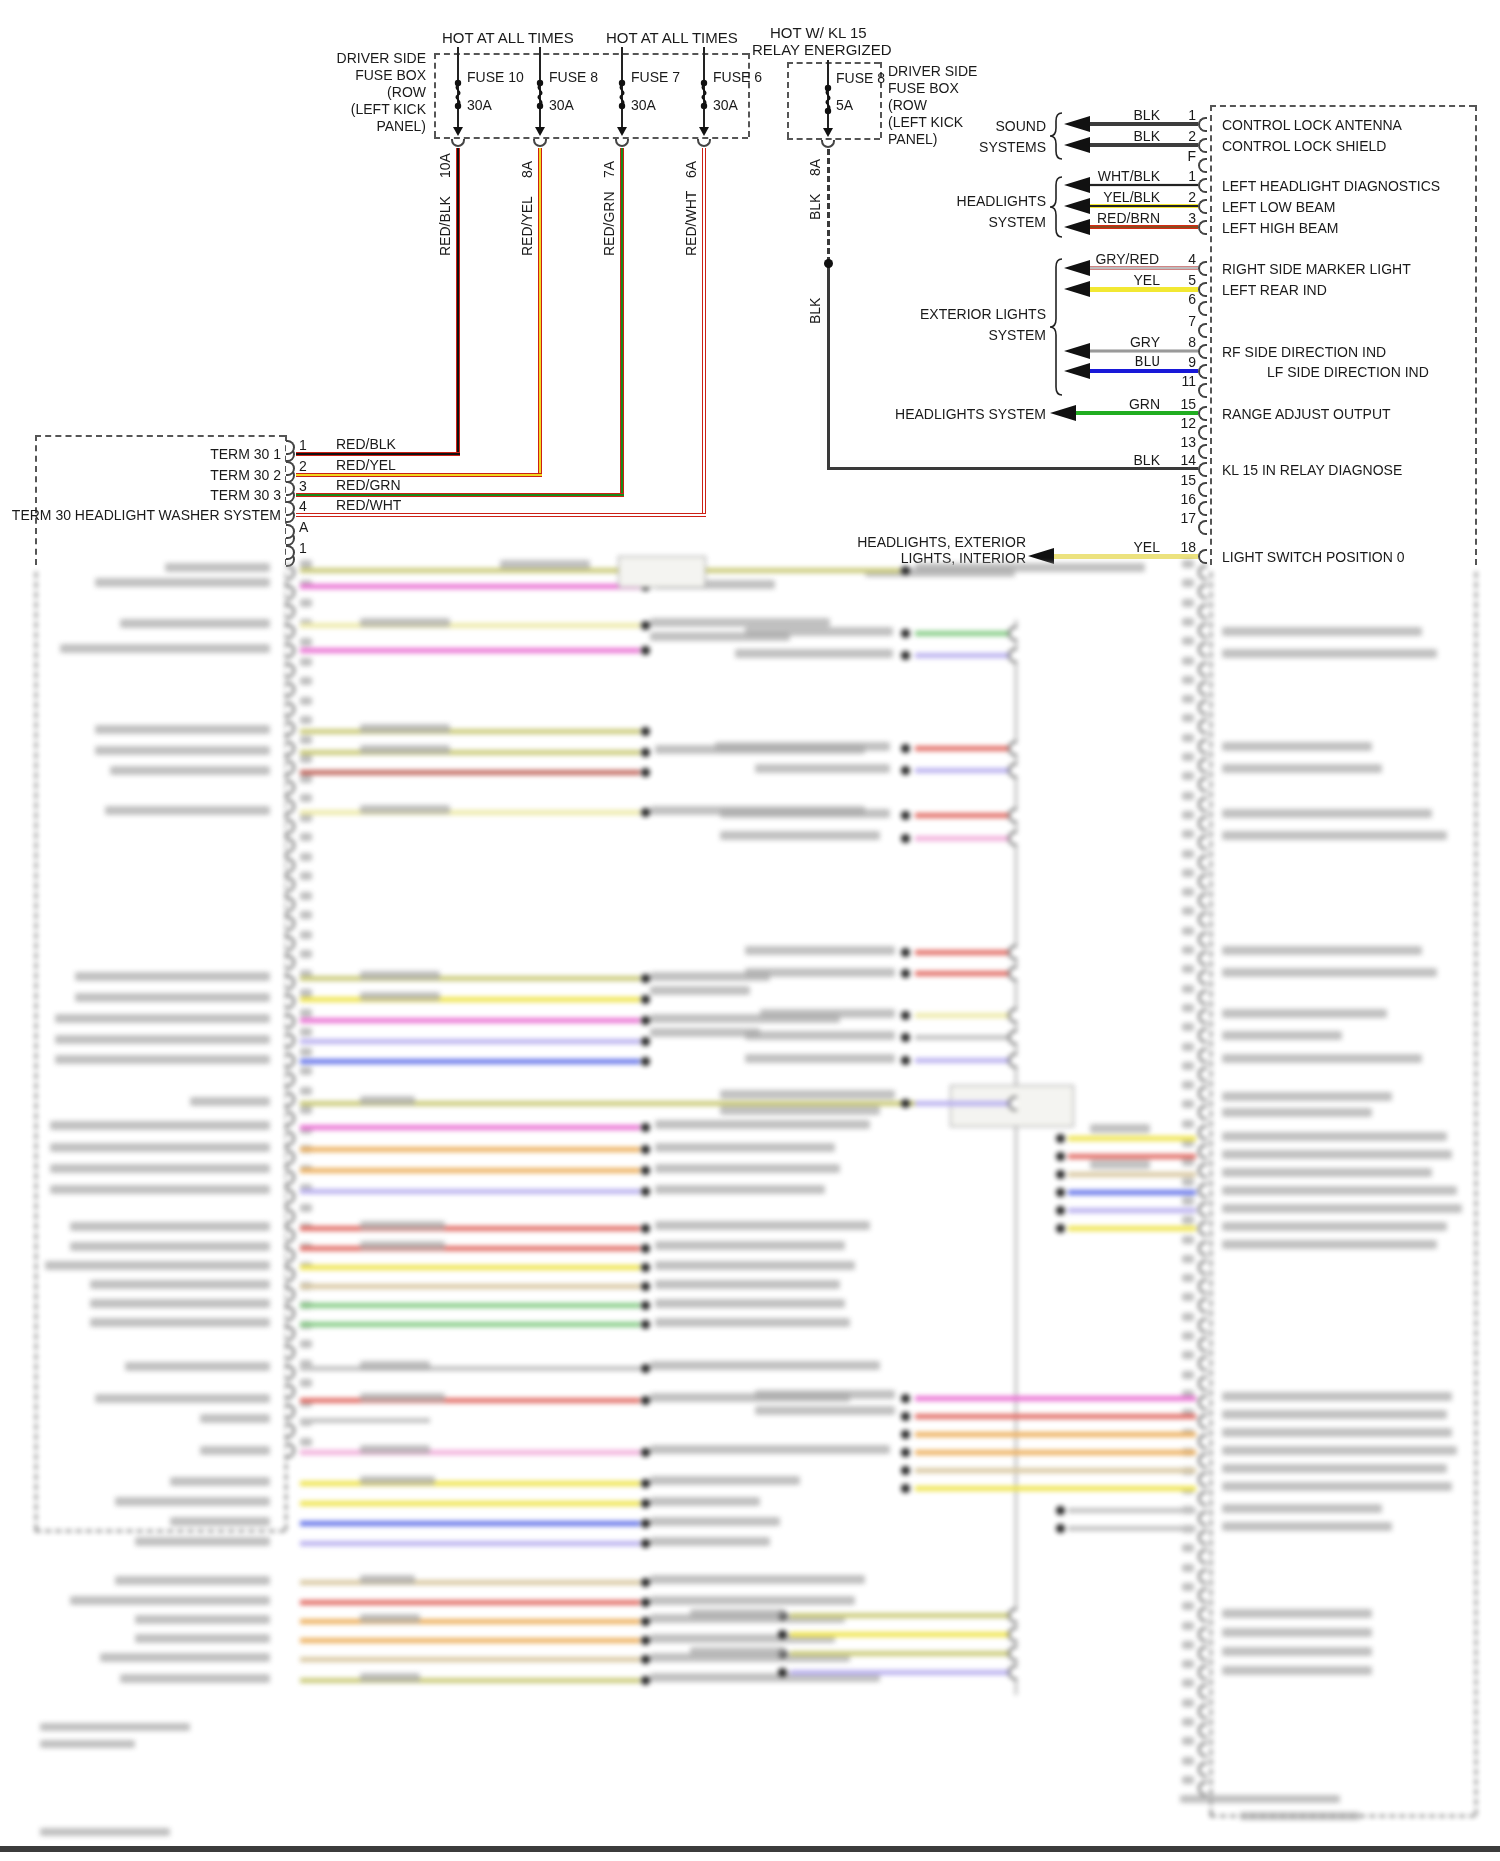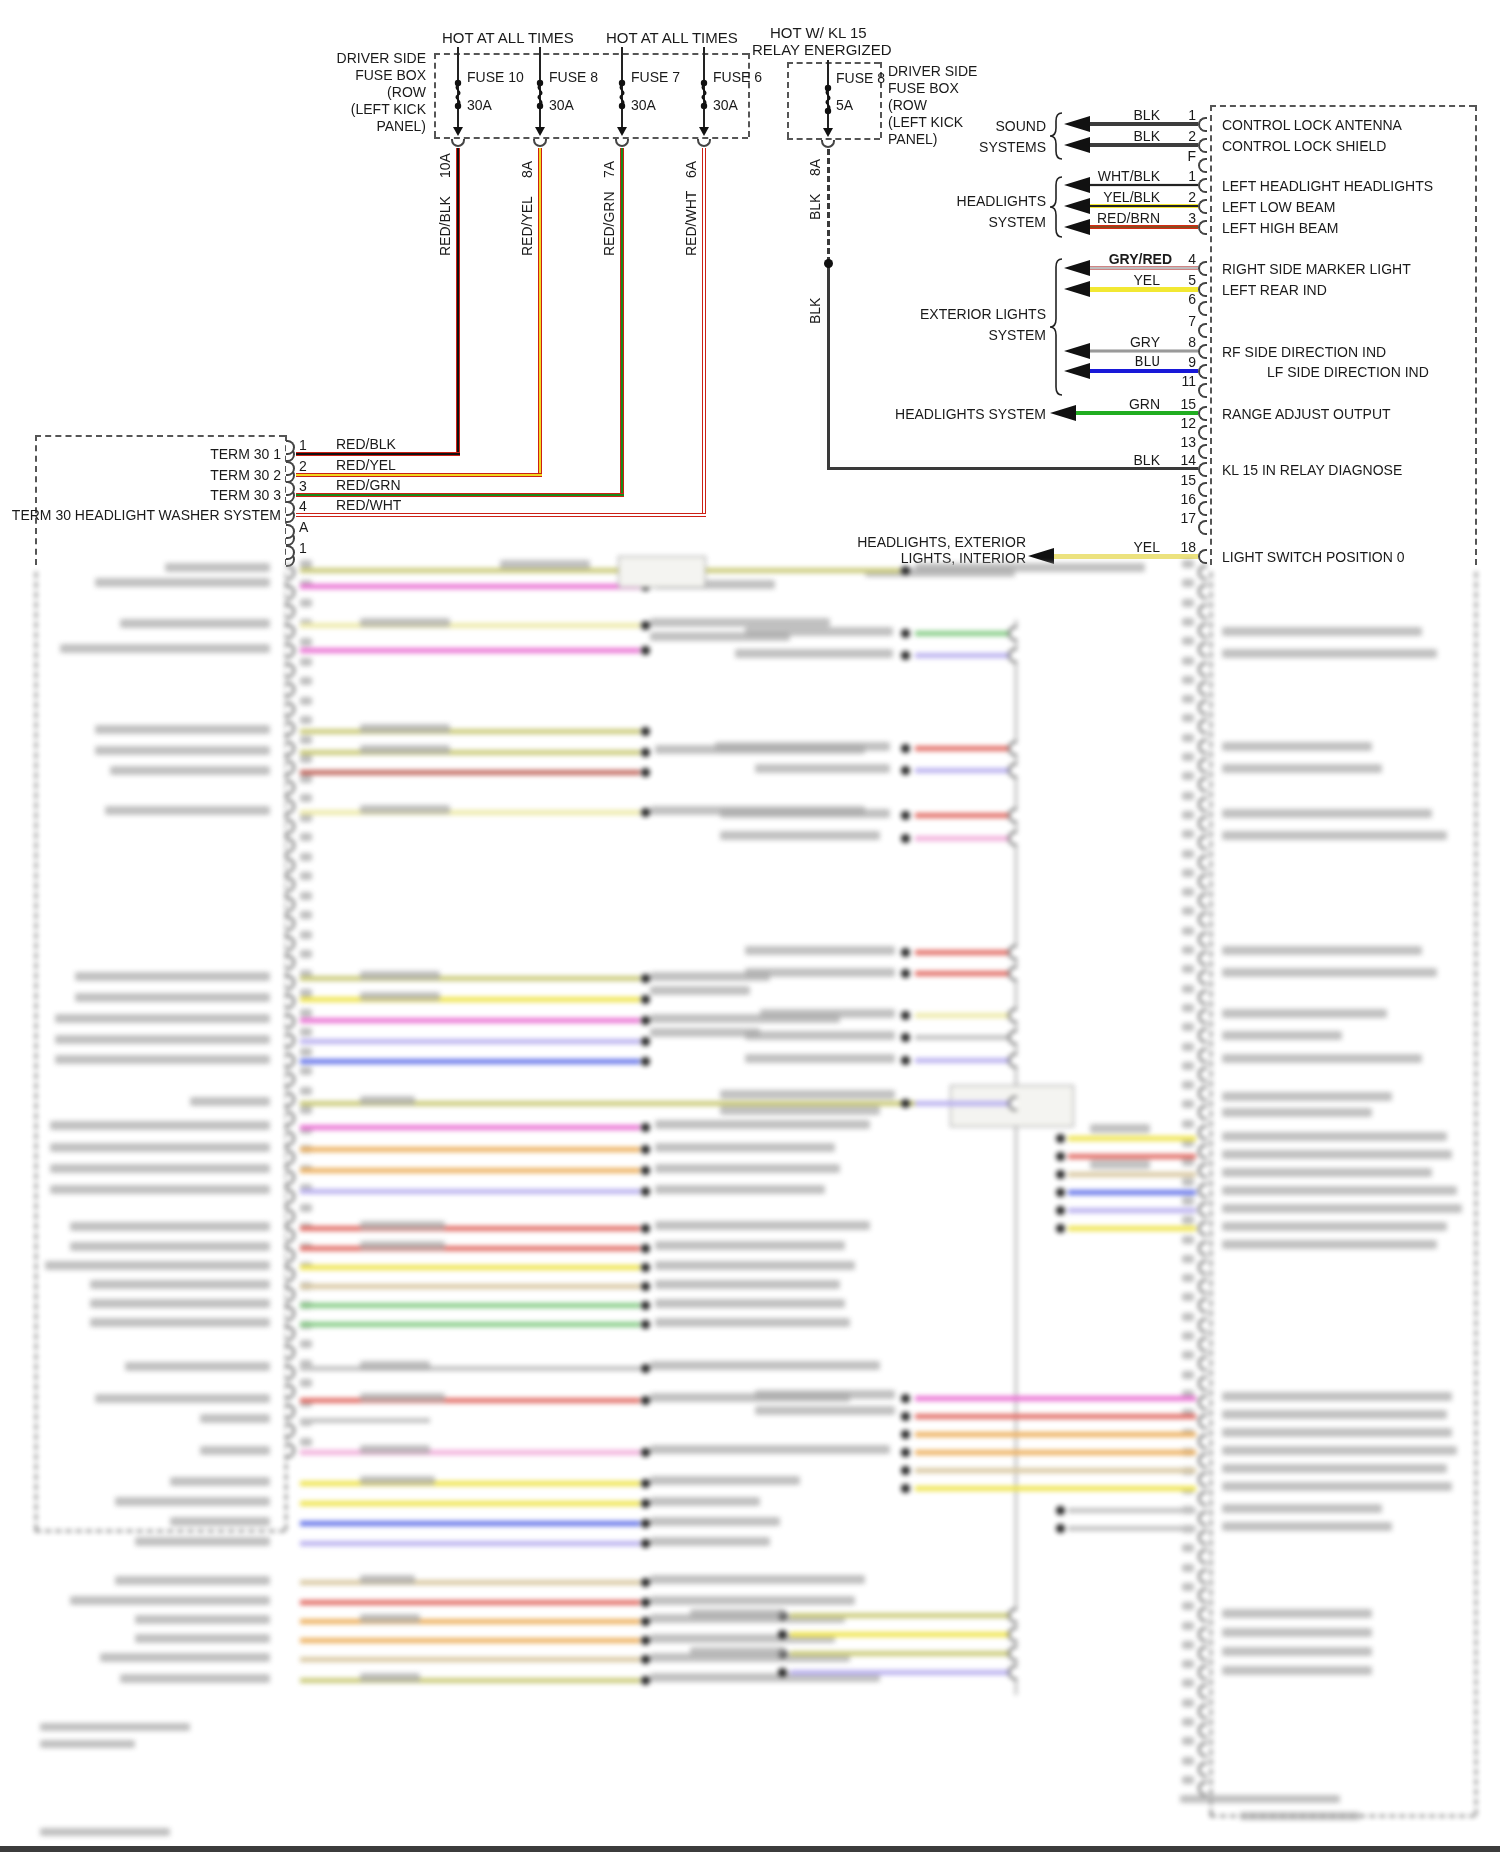--- a/index.html
+++ b/index.html
@@ -174,36 +174,36 @@
     <div class="arrowL" style="left: 1064px; top: 137px;"></div>
     <div class="wire" style="left: 1090px; top: 143px; width: 108px; height: 4px; background: linear-gradient(rgb(61, 61, 61) 0px, rgb(61, 61, 61) 32%, rgb(61, 61, 61) 32%, rgb(61, 61, 61) 68%, rgb(61, 61, 61) 68%, rgb(61, 61, 61) 100%);"></div>
     <div class="txt" style="top: 138px; left: 1222px;">CONTROL LOCK SHIELD</div>
     <div class="cupR" style="left: 1198px; top: 158px;"></div>
     <div class="txt" style="top: 148px; right: 304px;">F</div>
     <div class="cupR" style="left: 1198px; top: 178px;"></div>
     <div class="txt" style="top: 168px; right: 304px;">1</div>
     <div class="txt" style="top: 168px; right: 340px;">WHT/BLK</div>
     <div class="arrowL" style="left: 1064px; top: 177px;"></div>
     <div class="wire" style="left: 1090px; top: 183px; width: 108px; height: 4px; background: linear-gradient(rgb(230, 230, 230) 0px, rgb(230, 230, 230) 32%, rgb(34, 34, 34) 32%, rgb(34, 34, 34) 68%, rgb(230, 230, 230) 68%, rgb(230, 230, 230) 100%);"></div>
-    <div class="txt" style="top: 178px; left: 1222px;">LEFT HEADLIGHT HEADLIGHTS</div>
+    <div class="txt" style="top: 178px; left: 1222px;">LEFT HEADLIGHT DIAGNOSTICS</div>
     <div class="cupR" style="left: 1198px; top: 199px;"></div>
     <div class="txt" style="top: 189px; right: 304px;">2</div>
     <div class="txt" style="top: 189px; right: 340px;">YEL/BLK</div>
     <div class="arrowL" style="left: 1064px; top: 198px;"></div>
     <div class="wire" style="left: 1090px; top: 204px; width: 108px; height: 4px; background: linear-gradient(rgb(242, 232, 50) 0px, rgb(242, 232, 50) 32%, rgb(34, 34, 34) 32%, rgb(34, 34, 34) 68%, rgb(242, 232, 50) 68%, rgb(242, 232, 50) 100%);"></div>
     <div class="txt" style="top: 199px; left: 1222px;">LEFT LOW BEAM</div>
     <div class="cupR" style="left: 1198px; top: 220px;"></div>
     <div class="txt" style="top: 210px; right: 304px;">3</div>
     <div class="txt" style="top: 210px; right: 340px;">RED/BRN</div>
     <div class="arrowL" style="left: 1064px; top: 219px;"></div>
     <div class="wire" style="left: 1090px; top: 225px; width: 108px; height: 4px; background: linear-gradient(rgb(214, 42, 18) 0px, rgb(214, 42, 18) 32%, rgb(138, 74, 32) 32%, rgb(138, 74, 32) 68%, rgb(214, 42, 18) 68%, rgb(214, 42, 18) 100%);"></div>
     <div class="txt" style="top: 220px; left: 1222px;">LEFT HIGH BEAM</div>
     <div class="cupR" style="left: 1198px; top: 261px;"></div>
     <div class="txt" style="top: 251px; right: 304px;">4</div>
-    <div class="txt" style="top: 251px; right: 328px; font-weight: bold;">GRY/RED</div>
+    <div class="txt" style="top: 251px; right: 341px;">GRY/RED</div>
     <div class="arrowL" style="left: 1064px; top: 260px;"></div>
     <div class="wire" style="left: 1090px; top: 266px; width: 108px; height: 4px; background: linear-gradient(rgb(208, 132, 132) 0px, rgb(208, 132, 132) 32%, rgb(189, 189, 189) 32%, rgb(189, 189, 189) 68%, rgb(208, 132, 132) 68%, rgb(208, 132, 132) 100%);"></div>
     <div class="txt" style="top: 261px; left: 1222px;">RIGHT SIDE MARKER LIGHT</div>
     <div class="cupR" style="left: 1198px; top: 282px;"></div>
     <div class="txt" style="top: 272px; right: 304px;">5</div>
     <div class="txt" style="top: 272px; right: 340px;">YEL</div>
     <div class="arrowL" style="left: 1064px; top: 281px;"></div>
     <div class="wire" style="left: 1090px; top: 286.5px; width: 108px; height: 5px; background: linear-gradient(rgb(242, 232, 50) 0px, rgb(242, 232, 50) 32%, rgb(242, 232, 50) 32%, rgb(242, 232, 50) 68%, rgb(242, 232, 50) 68%, rgb(242, 232, 50) 100%);"></div>
     <div class="txt" style="top: 282px; left: 1222px;">LEFT REAR IND</div>
     <div class="cupR" style="left: 1198px; top: 301px;"></div>

